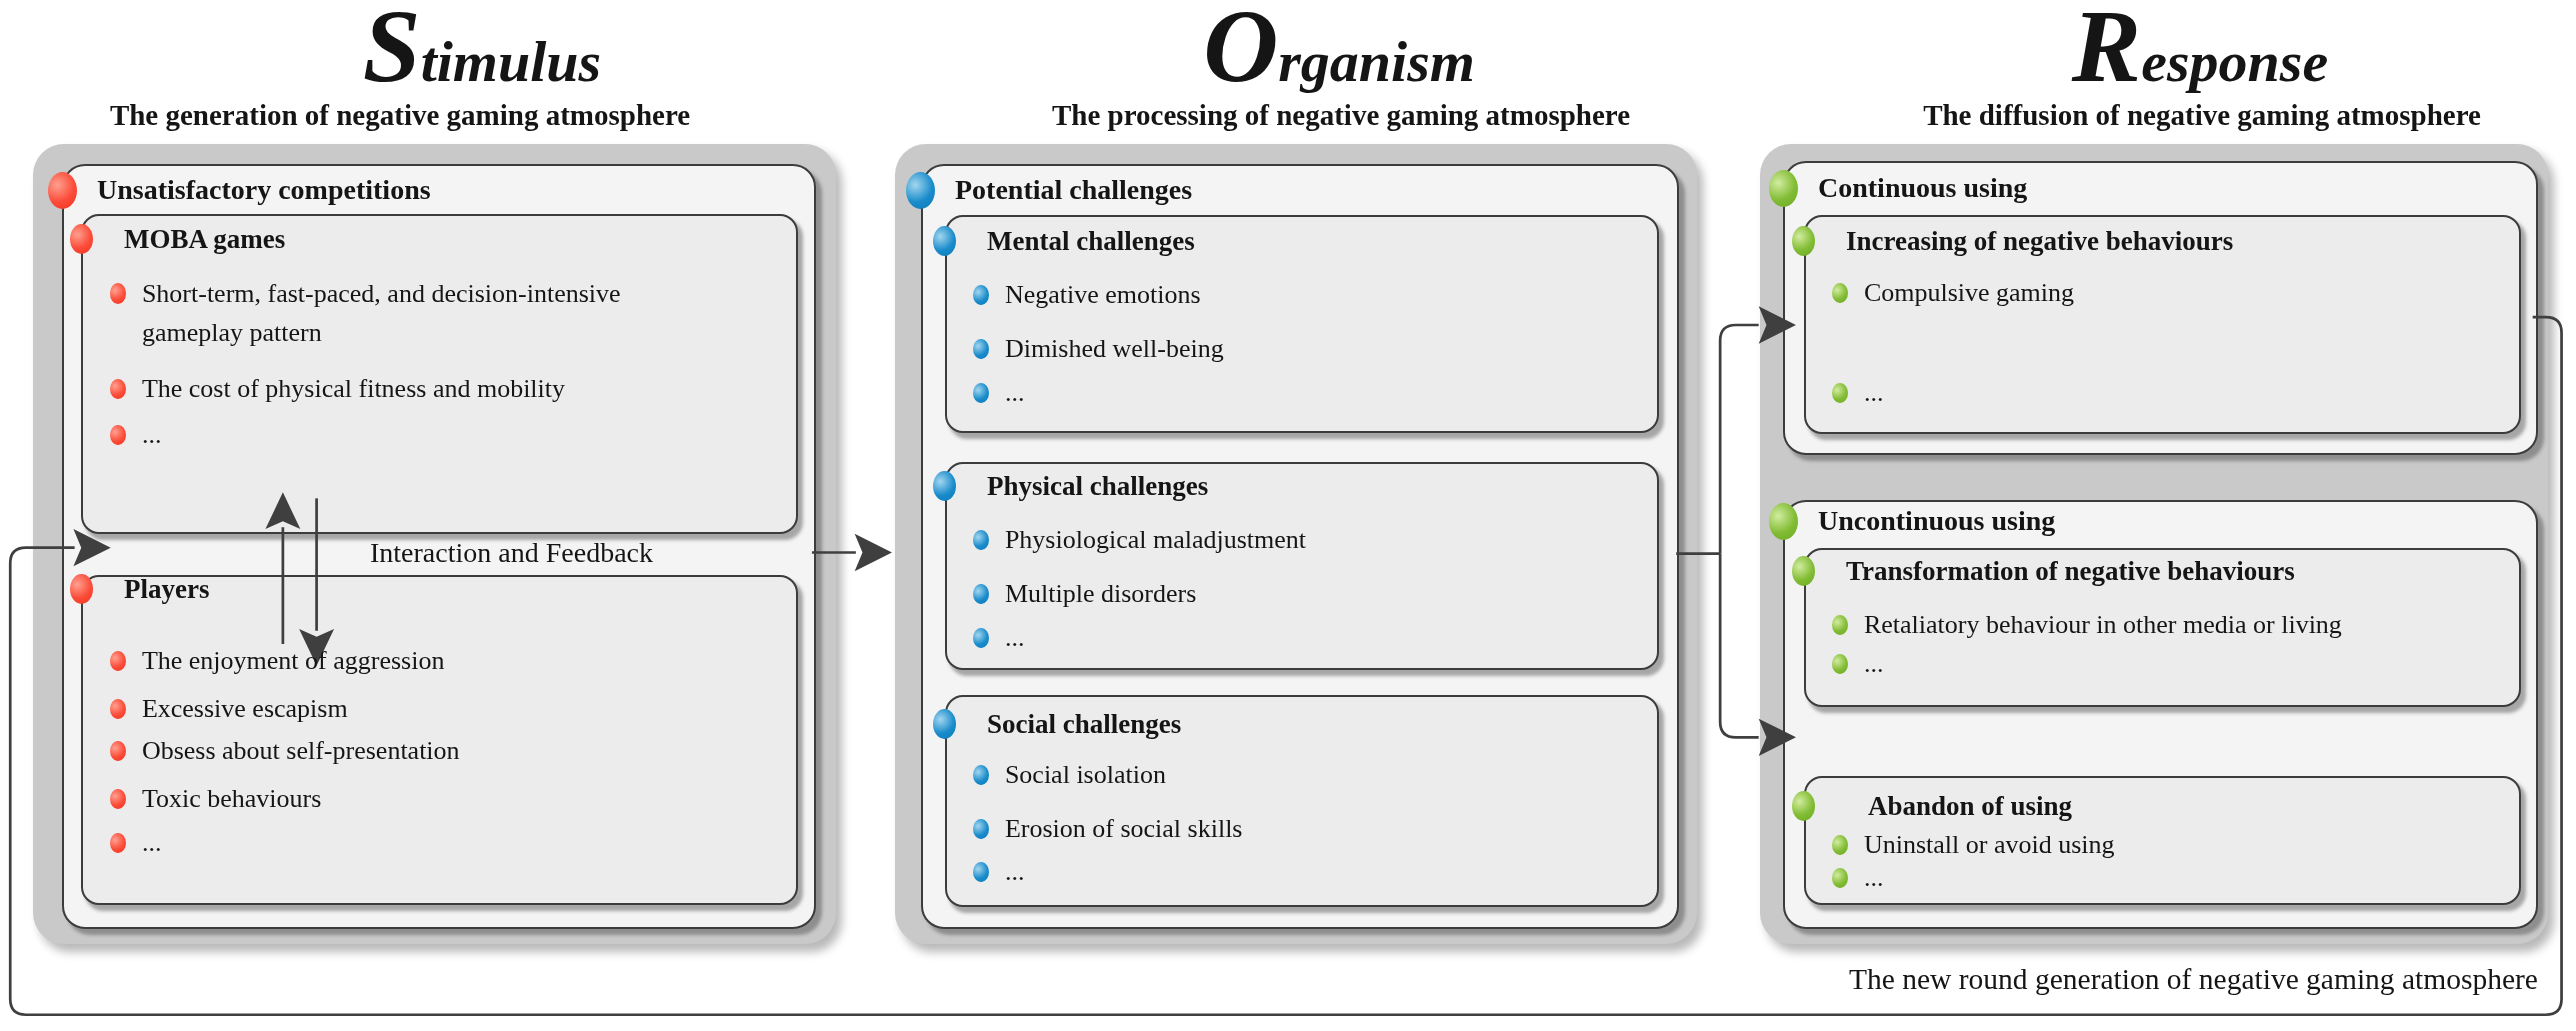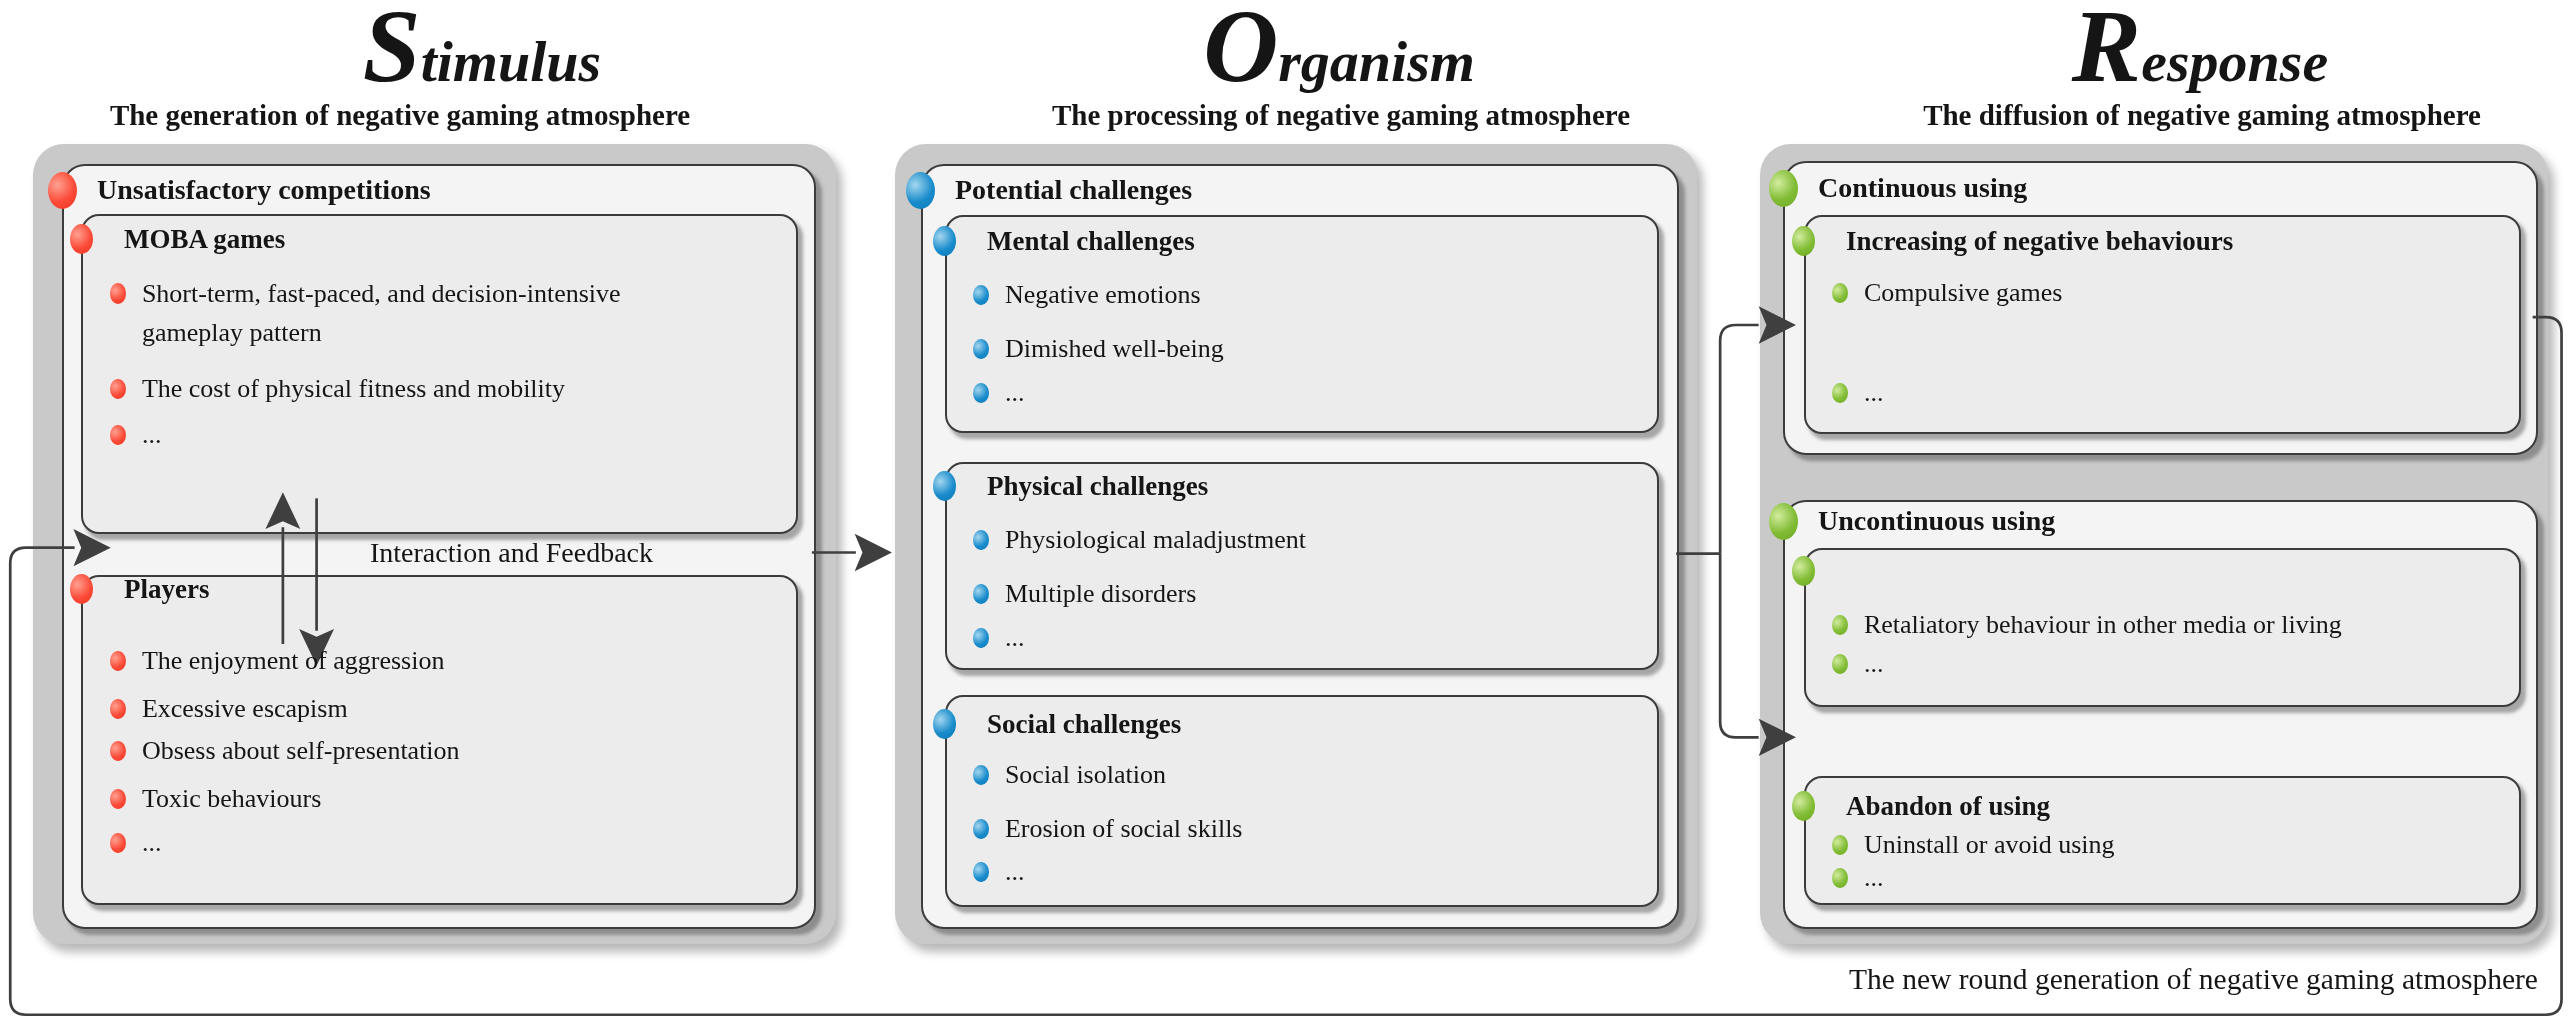--- a/index.html
+++ b/index.html
@@ -216,45 +216,46 @@
     <span class="dot lg green"></span>
     <span>Continuous using</span>
   </div>
 
   <div class="hrow box-h" style="left:1792px;top:220px;">
     <span class="dot md green"></span>
     <span>Increasing of negative behaviours</span>
   </div>
   <div class="brow" style="left:1832px;top:273px;">
     <span class="dot sm green"></span>
-    <span>Compulsive games</span>
+    <span>Compulsive gaming</span>
   </div>
   <div class="brow" style="left:1832px;top:373px;">
     <span class="dot sm green"></span>
     <span>...</span>
   </div>
 
   <div class="hrow panel" style="left:1769px;top:500px;justify-content:space-between;">
     <span class="dot lg green"></span>
     <span>Uncontinuous using</span>
   </div>
 
   <div class="hrow box-h" style="left:1792px;top:550px;">
     <span class="dot md green"></span>
+    <span>Transformation of negative behaviours</span>
   </div>
   <div class="brow" style="left:1832px;top:605px;">
     <span class="dot sm green"></span>
     <span>Retaliatory behaviour in other media or living</span>
   </div>
   <div class="brow" style="left:1832px;top:644px;">
     <span class="dot sm green"></span>
     <span>...</span>
   </div>
 
-  <div class="hrow box-h" style="left:1792px;top:785px;">
+  <div class="hrow box-h" style="left:1792px;top:785px;gap:22px;">
     <span class="dot md green"></span>
     <span>Abandon of using</span>
   </div>
   <div class="brow" style="left:1832px;top:825px;">
     <span class="dot sm green"></span>
     <span>Uninstall or avoid using</span>
   </div>
   <div class="brow" style="left:1832px;top:858px;">
     <span class="dot sm green"></span>
     <span>...</span>

